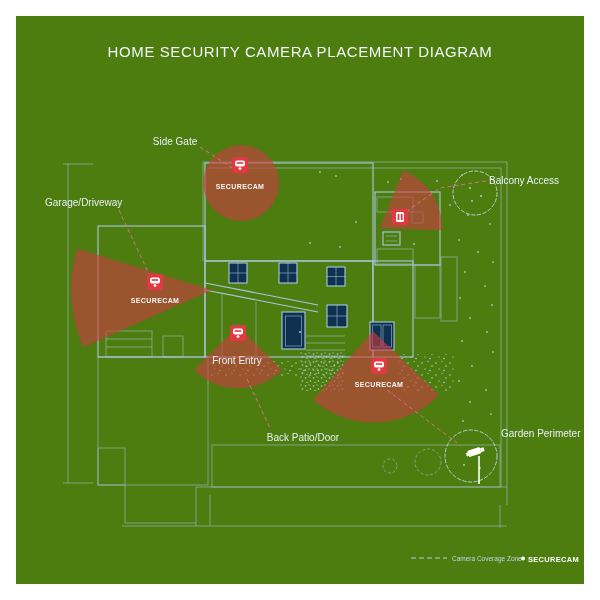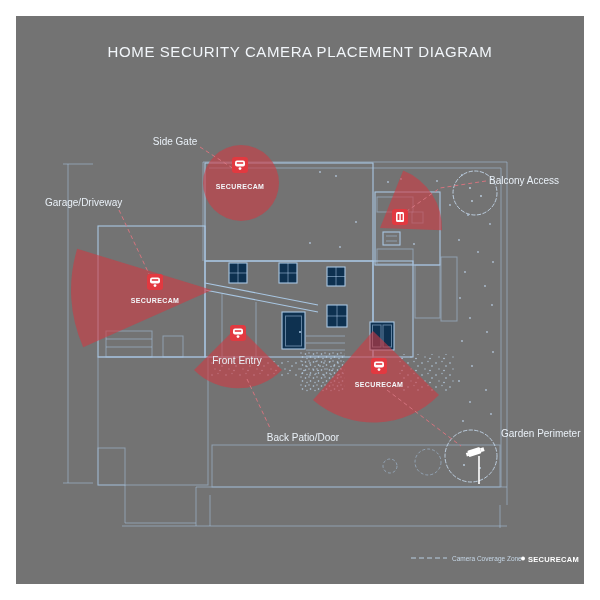--- a/index.html
+++ b/index.html
@@ -1,18 +1,18 @@
 <!DOCTYPE html>
 <html><head>
 <meta charset="utf-8">
 <style>
   html,body{margin:0;padding:0;background:#ffffff;}
   .stage{position:relative;width:600px;height:600px;background:#ffffff;overflow:hidden;
          font-family:"Liberation Sans",sans-serif;}
-  .canvas{position:absolute;left:16px;top:16px;width:568px;height:568px;background:#737373;}
+  .canvas{position:absolute;left:16px;top:16px;width:568px;height:568px;background:#4d7c0f;}
   .title{position:absolute;left:0;top:27px;width:100%;text-align:center;color:#f2f6fa;
          font-size:15px;font-weight:500;letter-spacing:0.6px;}
   svg{position:absolute;left:0;top:0;}
   svg text{font-family:"Liberation Sans",sans-serif;}
   .loc-label{font-size:10px;fill:#e9f0f7;}
   .cam-label{font-size:7px;font-weight:bold;fill:#f4f7fa;letter-spacing:0.4px;}
   .legend-small{font-size:6.5px;fill:#c6d7e7;}
   .legend-cam{font-size:7.5px;font-weight:bold;fill:#ffffff;letter-spacing:0.3px;}
   .bright{stroke:#a9c7e3;stroke-width:1.1;fill:none;}
   .dim{stroke:rgba(169,199,227,0.55);stroke-width:1;fill:none;}

